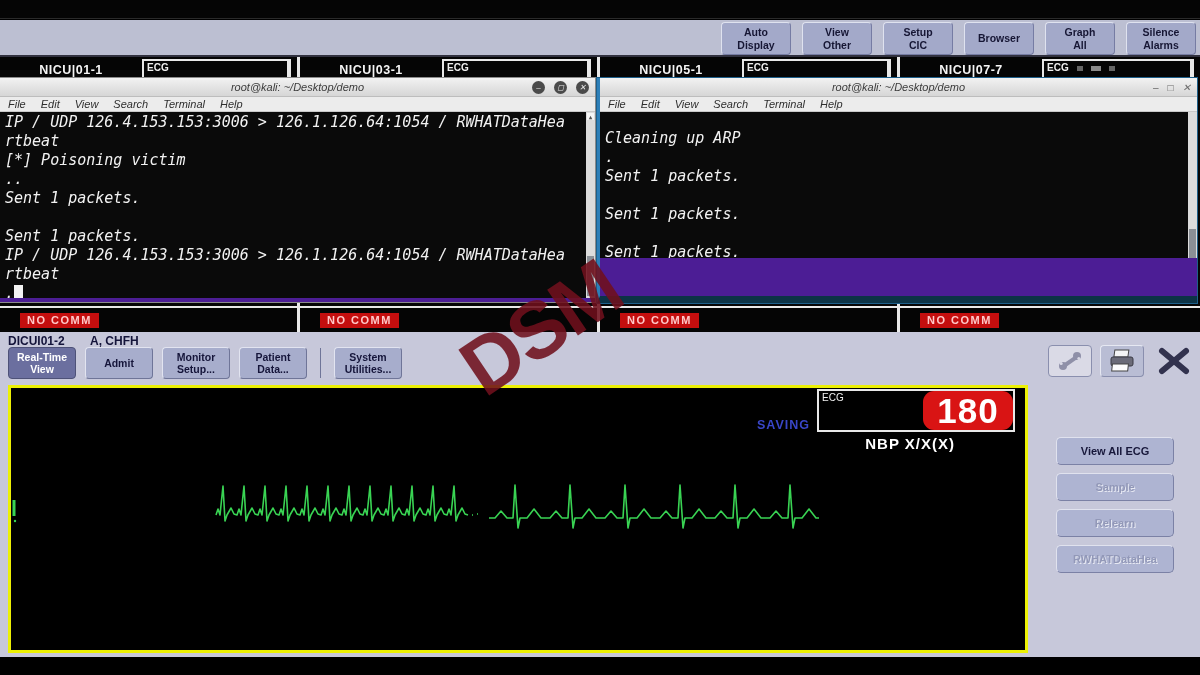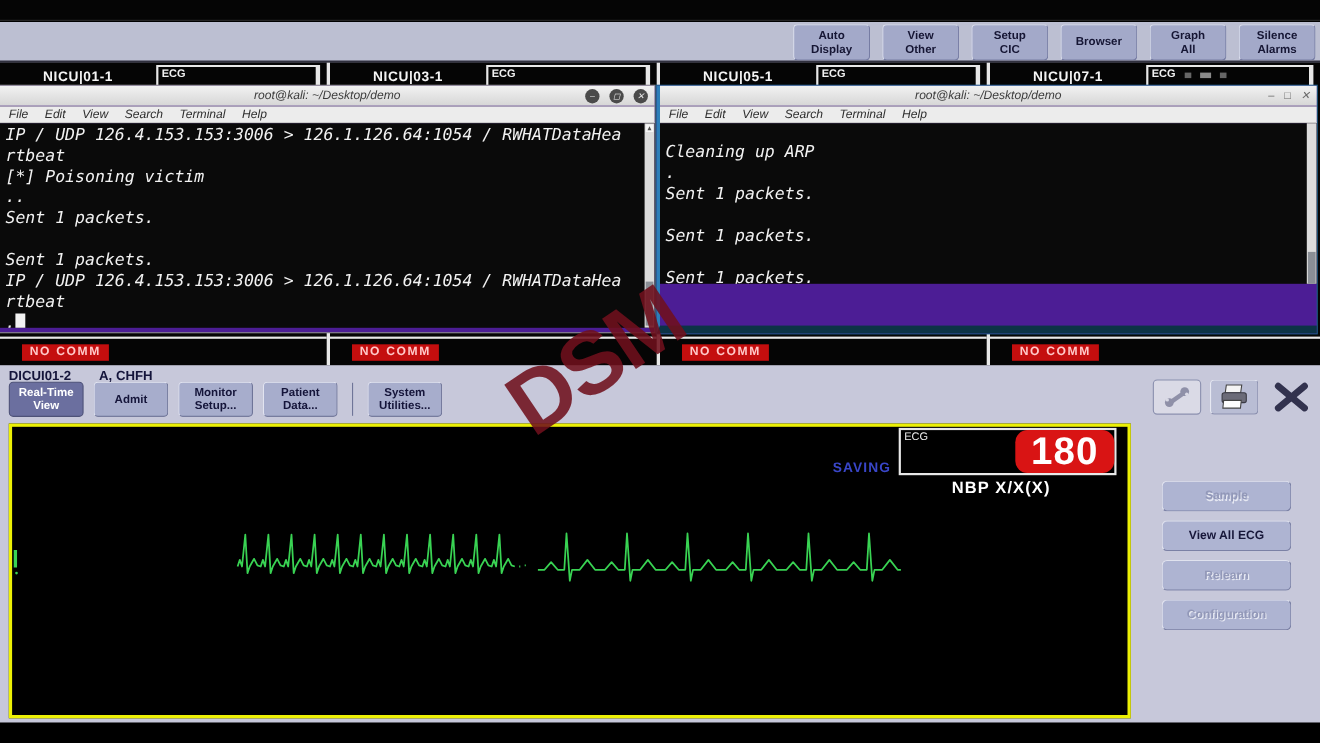--- a/index.html
+++ b/index.html
@@ -131,21 +131,21 @@
             <span>ECG</span>
           </div>
       </div>
       <div class="tilefoot" style="width:297px;">
         <span class="nocomm">NO COMM</span>
       </div>
     </div>
     <div class="tsep" style="left:897px;"></div>
     <div class="tile" style="left:900px;width:300px;">
       <div class="tilehead">
-        <div class="tilename">NICU|07-1</div>
+        <div class="tilename">NICU|07-7</div>
         <div class="tileecg">
           <span>ECG</span>
           <span class="mini-ind b"></span>
           <span class="mini-ind"></span>
           <span class="mini-ind b"></span>
         </div>
       </div>
       <div class="tilefoot" style="width:300px;">
         <span class="nocomm">NO COMM</span>
       </div>
@@ -279,24 +279,24 @@
         <span class="lbl">ECG</span>
         <div class="hrblock">
           <span class="hrval">180</span>
         </div>
       </div>
       <div class="saving">SAVING</div>
       <div class="nbp">NBP X/X(X)</div>
     </div>
 
     <div class="sidebtns">
+      <div class="sidebtn on">View All ECG</div>
       <div class="sidebtn off">Sample</div>
-      <div class="sidebtn on">View All ECG</div>
       <div class="sidebtn off">Relearn</div>
-      <div class="sidebtn off">Configuration</div>
+      <div class="sidebtn off">RWHATDataHea</div>
     </div>
   </div>
 
   <div class="botbar"></div>
 
   <div class="watermark">
     <span>DSM</span>
   </div>
 
 </div>

